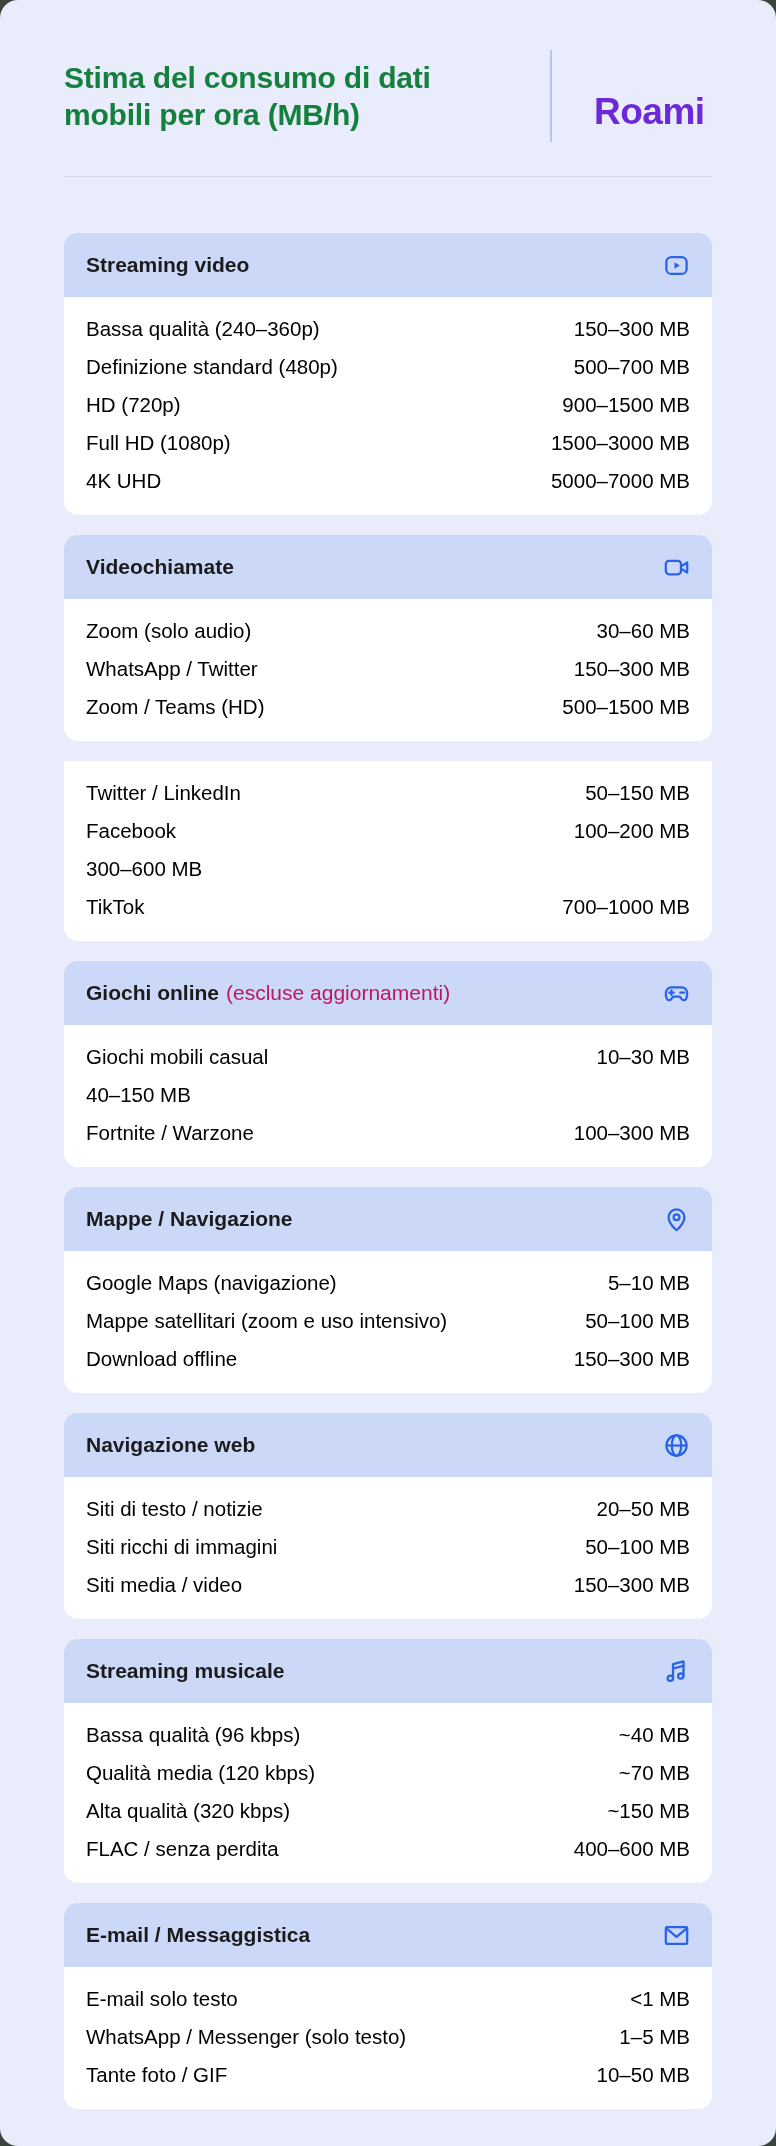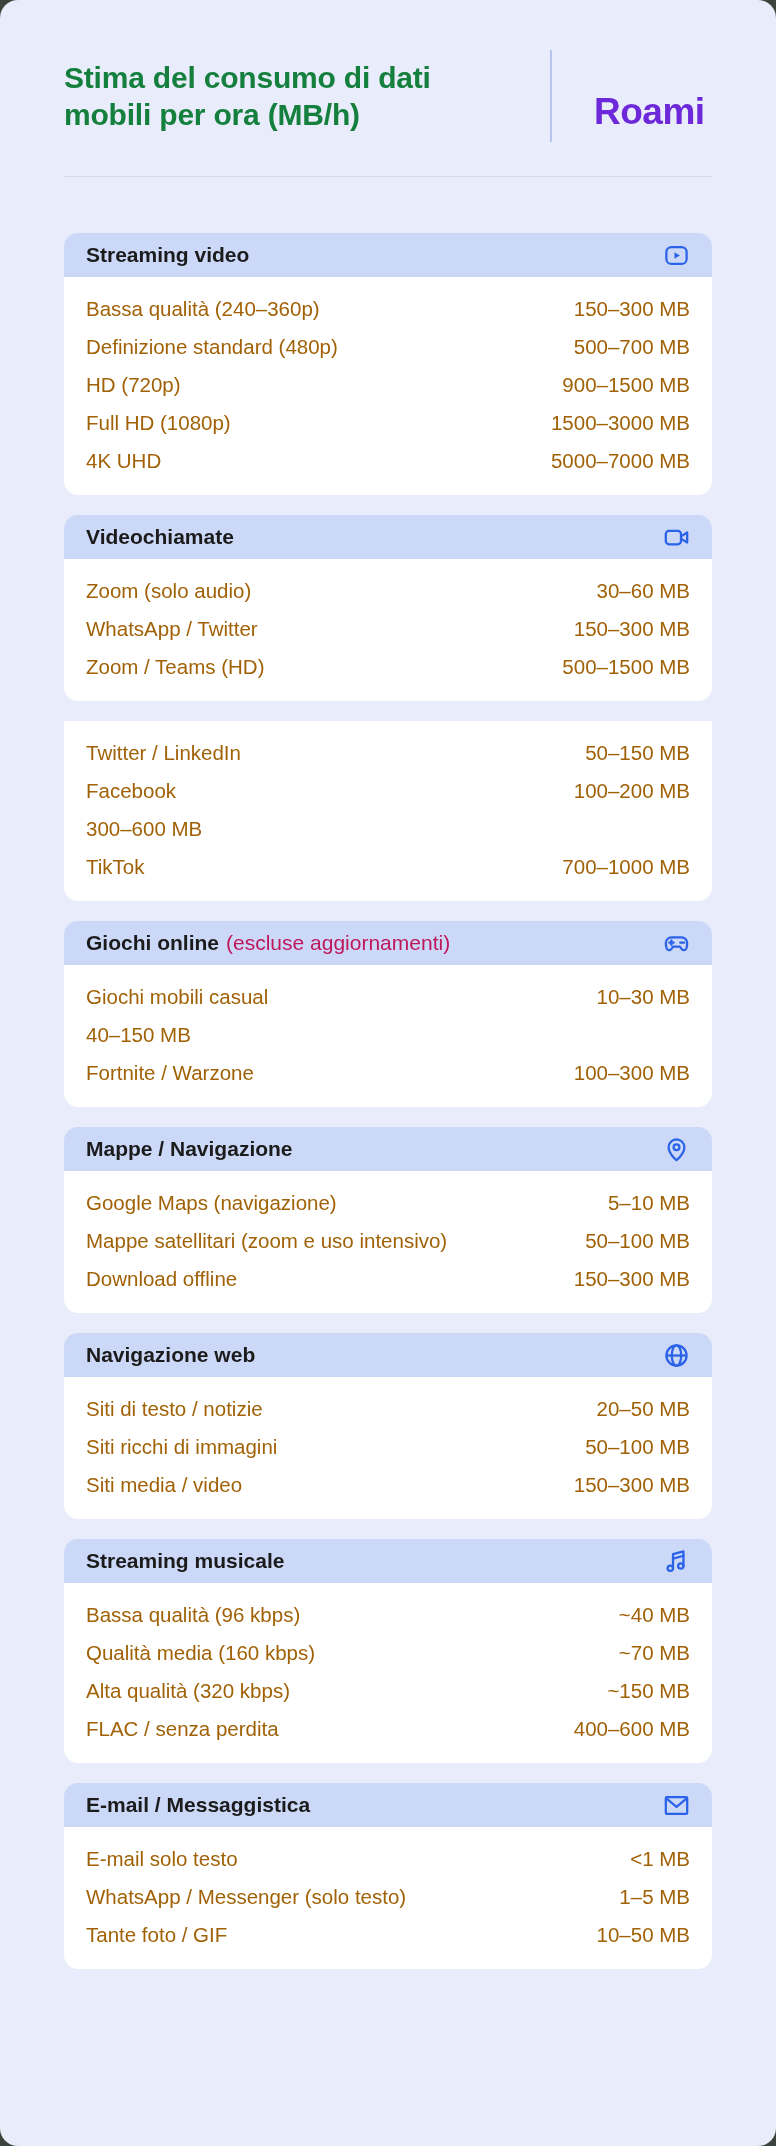--- a/index.html
+++ b/index.html
@@ -47,21 +47,21 @@
   .h-divider{
     height:1px;
     background:#d6dbeb;
     margin:34px 64px 0 64px;
   }
   .sections{ margin:56px 64px 0 64px; }
   .section-card{ margin-bottom:20px; }
   .band{
     background:#ccd8f7;
     border-radius:14px 14px 0 0;
-    height:44px;
+    height:64px;
     display:flex;
     align-items:center;
     padding:0 22px;
   }
   .band-title{
     font-size:21px;
     font-weight:bold;
     color:#1b1b1b;
     white-space:nowrap;
   }
@@ -82,21 +82,21 @@
     background:#ffffff;
     border-radius:0 0 14px 14px;
     padding:13px 22px 15px 22px;
   }
   .row{
     display:flex;
     justify-content:space-between;
     align-items:baseline;
     line-height:38px;
     font-size:20.5px;
-    color:#a16207;
+    color:#000000;
   }
   .row-label{ padding-right:12px; }
   .row-value{ white-space:nowrap; }
 </style>
 </head>
 <body>
 
 <div class="page">
   <div class="header">
     <div class="header-title">Stima del consumo di dati mobili per ora (MB/h)</div>
@@ -282,21 +282,21 @@
     <path d="M8.9 9.4l9.3-2.5"></path>
   </svg>
           </span>
     </div>
     <div class="card-body">
           <div class="row">
             <span class="row-label">Bassa qualità (96 kbps)</span>
             <span class="row-value">~40 MB</span>
           </div>
           <div class="row">
-            <span class="row-label">Qualità media (160 kbps)</span>
+            <span class="row-label">Qualità media (120 kbps)</span>
             <span class="row-value">~70 MB</span>
           </div>
           <div class="row">
             <span class="row-label">Alta qualità (320 kbps)</span>
             <span class="row-value">~150 MB</span>
           </div>
           <div class="row">
             <span class="row-label">FLAC / senza perdita</span>
             <span class="row-value">400–600 MB</span>
           </div>

